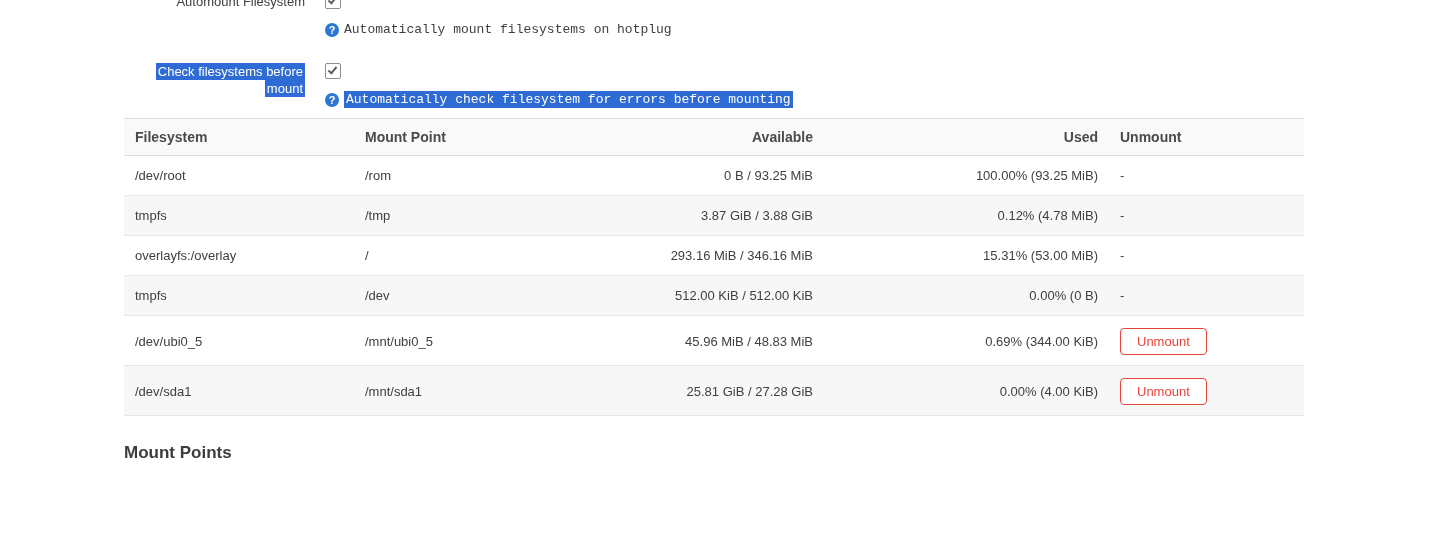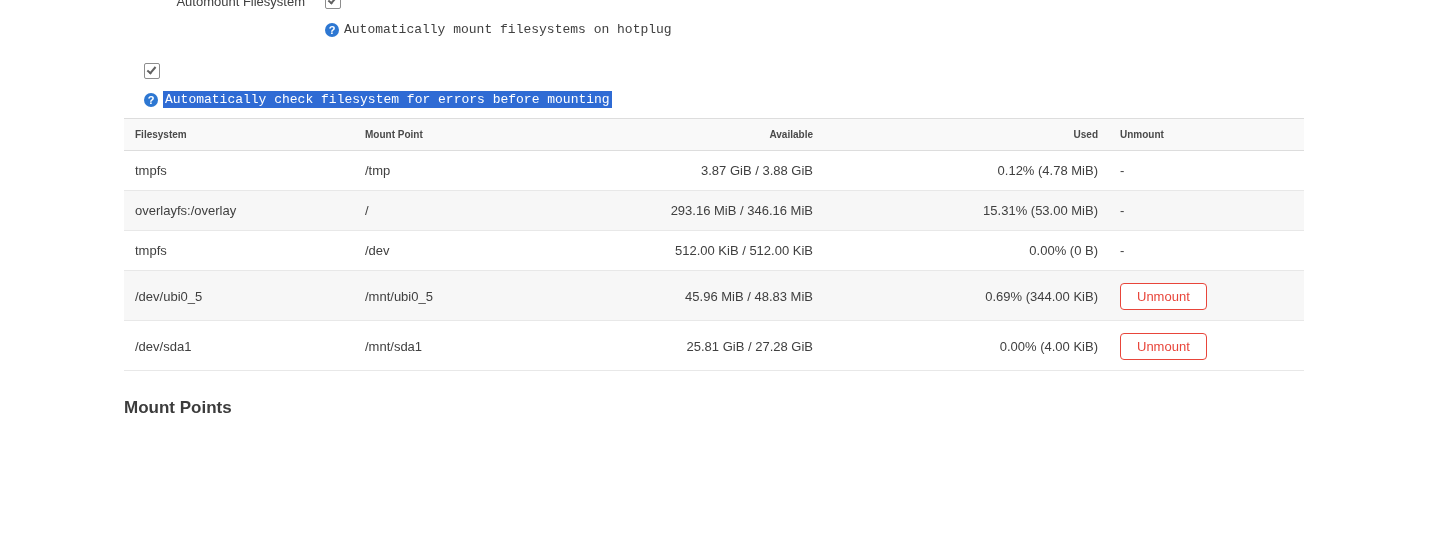--- a/index.html
+++ b/index.html
@@ -26,21 +26,21 @@
   .help-text { margin-left:5px; line-height:17px;font-family:Liberation Mono, monospace; }
 
   .selected { background:#2f6bd4; color:#ffffff; padding:1px 2px;
               -webkit-box-decoration-break:clone; box-decoration-break:clone; }
 
   h2 { font-size:17px; font-weight:bold; color:#3c3c3c; margin-top:28px; }
 
   table { width:1180px; border-collapse:collapse; table-layout:fixed;
           margin-top:10px; border-top:1px solid #dddddd; }
   th { background:#f9f9f9; font-weight:bold; color:#4a4a4a;
-       border-bottom:1px solid #dddddd; padding:10px 11px; font-size:10px; }
+       border-bottom:1px solid #dddddd; padding:10px 11px; font-size:14px; }
   td { border-bottom:1px solid #e8e8e8; padding:12px 11px; }
   .c-fs, .c-mp, .c-um { text-align:left; }
   .c-av, .c-us { text-align:right; }
   tbody tr:nth-child(even) { background:#f7f7f7; }
   tbody tr.has-button td { padding-bottom:10px; }
 
   .unmount-btn { display:inline-block; background:#ffffff; border:1px solid #e8453a;
                  color:#e8453a; border-radius:4px; padding:5px 16px; font-size:13px;
                  font-family:inherit; cursor:pointer; line-height:15px; }
 
@@ -58,20 +58,23 @@
         <span class="check"></span>
       </div>
       <div class="help-line">
         <span class="help-icon">?</span>
         <span class="help-text">Automatically mount filesystems on hotplug</span>
       </div>
     </div>
   </div>
 
   <div class="form-row second">
+    <div class="form-label">
+      <span class="selected">Check filesystems before mount</span>
+    </div>
     <div class="form-ctrl">
       <div class="checkbox">
         <span class="check"></span>
       </div>
       <div class="help-line">
         <span class="help-icon">?</span>
         <span class="help-text">
           <span class="selected">Automatically check filesystem for errors before mounting</span>
         </span>
       </div>
@@ -90,20 +93,27 @@
     <thead>
       <tr>
         <th class="c-fs">Filesystem</th>
         <th class="c-mp">Mount Point</th>
         <th class="c-av">Available</th>
         <th class="c-us">Used</th>
         <th class="c-um">Unmount</th>
       </tr>
     </thead>
     <tbody id="fs-rows">
+        <tr>
+          <td class="c-fs">/dev/root</td>
+          <td class="c-mp">/rom</td>
+          <td class="c-av">0 B / 93.25 MiB</td>
+          <td class="c-us">100.00% (93.25 MiB)</td>
+          <td class="c-um">-</td>
+        </tr>
         <tr>
           <td class="c-fs">tmpfs</td>
           <td class="c-mp">/tmp</td>
           <td class="c-av">3.87 GiB / 3.88 GiB</td>
           <td class="c-us">0.12% (4.78 MiB)</td>
           <td class="c-um">-</td>
         </tr>
         <tr>
           <td class="c-fs">overlayfs:/overlay</td>
           <td class="c-mp">/</td>

